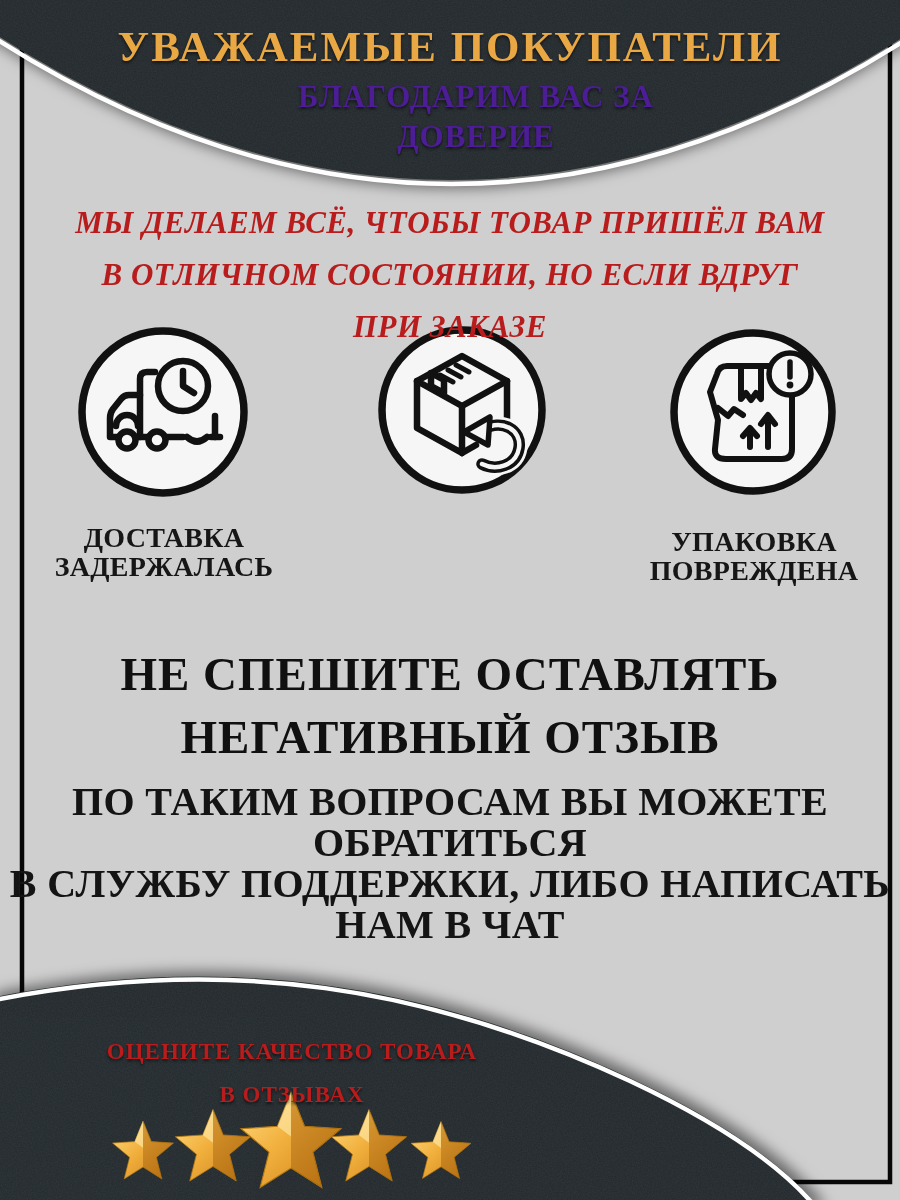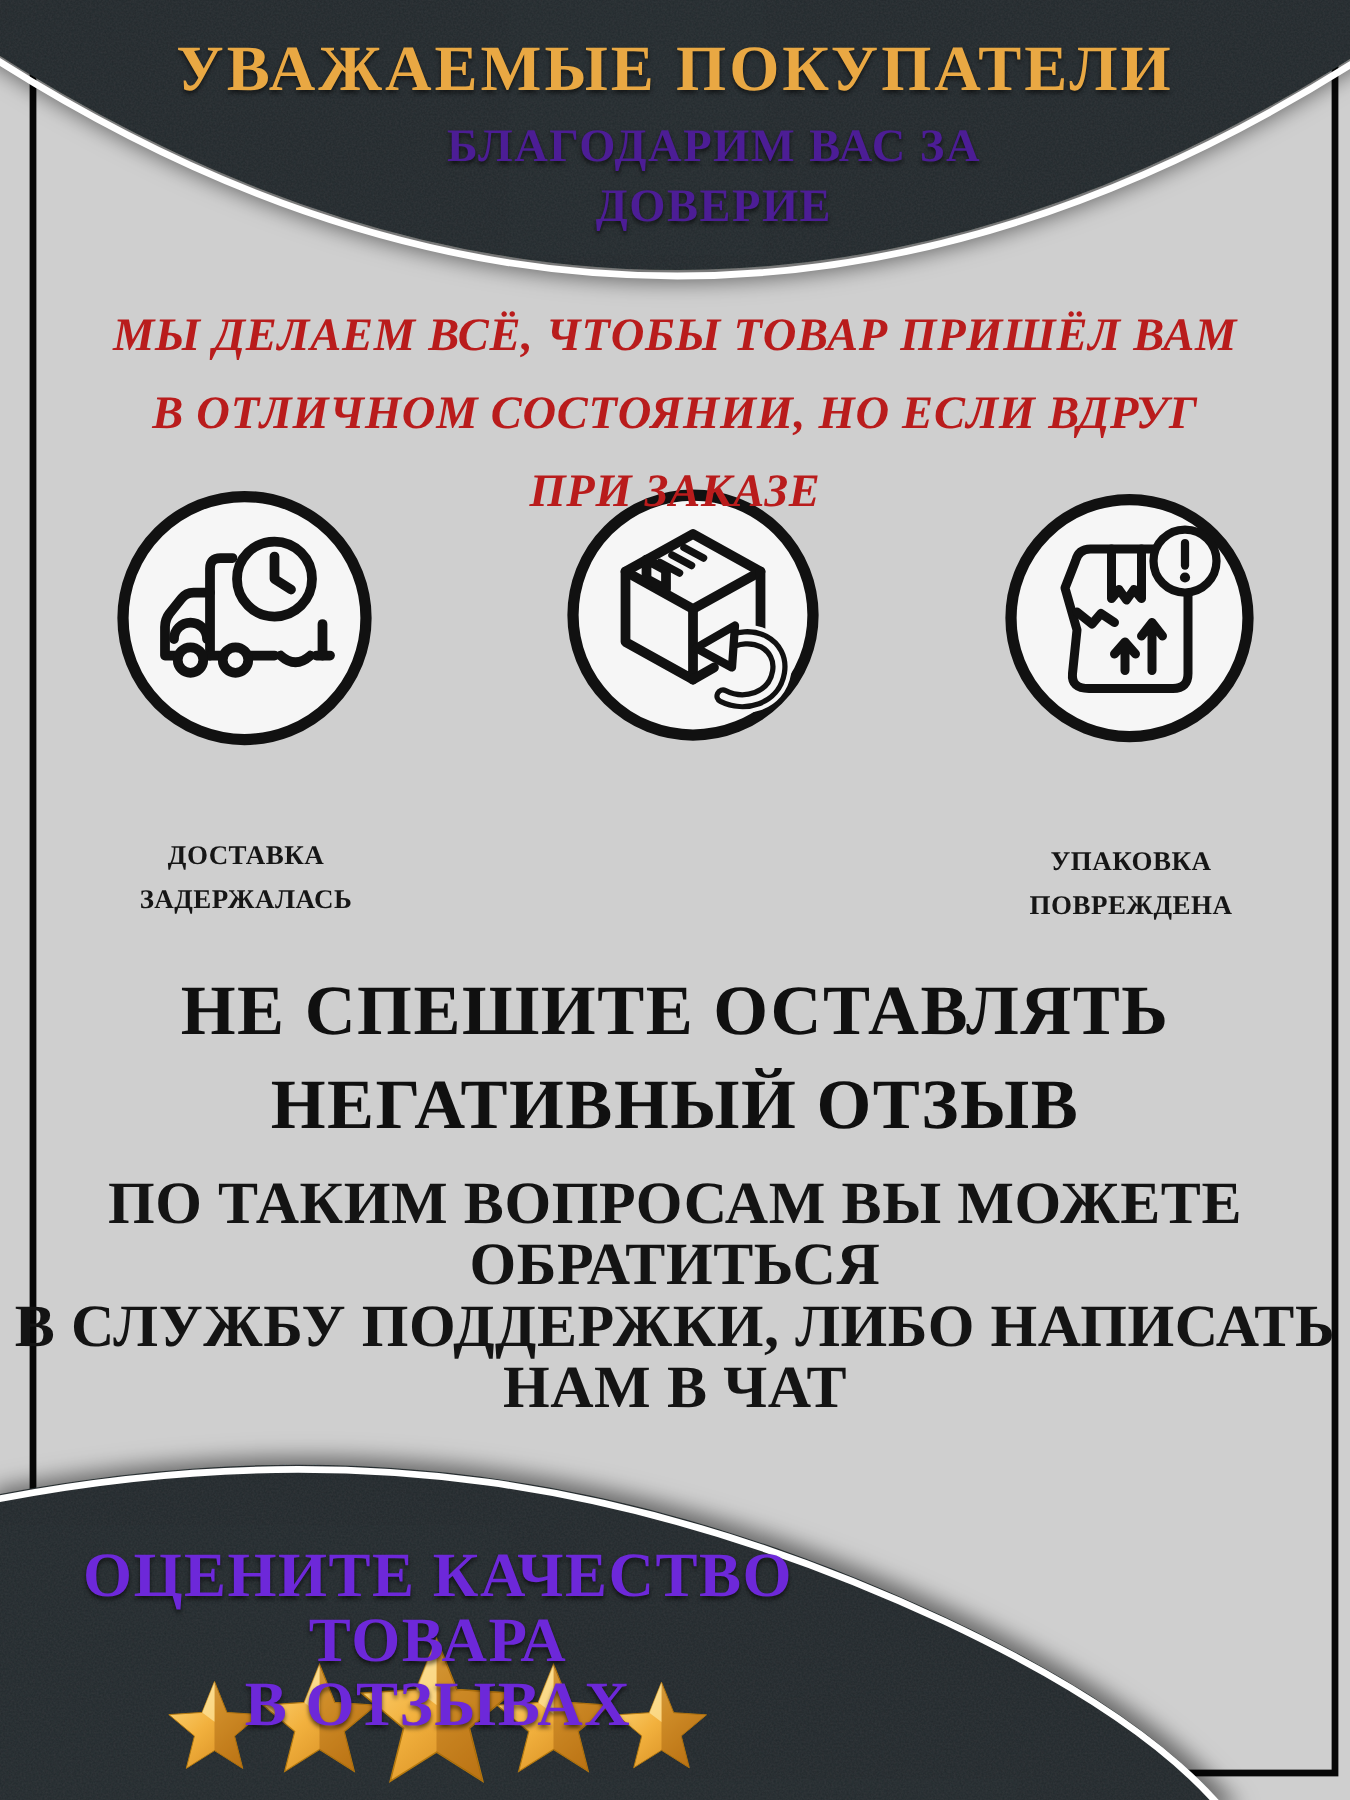--- a/index.html
+++ b/index.html
@@ -9,30 +9,30 @@
     font-family:"Liberation Serif","DejaVu Serif",serif;
   }
   .layer{position:absolute;left:0;top:0;}
   .txt{position:absolute;text-align:center;font-weight:700;white-space:pre-line;}
   .t-gold{left:0;top:24px;width:900px;font-size:43px;line-height:46px;
     color:#e9a843;letter-spacing:2px;text-shadow:0 2px 3px rgba(0,0,0,.55);}
   .t-sub{left:0;top:77px;width:900px;font-size:31px;line-height:40px;
     color:#4c1d95;letter-spacing:1px;text-shadow:0 2px 3px rgba(0,0,0,.6);padding-left:26px;}
   .t-intro{left:0;top:197px;width:900px;font-size:31px;line-height:52px;
     color:#b91c1c;letter-spacing:.5px;font-style:italic;}
-  .t-label{font-size:18px;line-height:28.5px;color:#161616;letter-spacing:.3px;margin-top:32px;}
+  .t-label{font-size:28px;line-height:28.5px;color:#161616;letter-spacing:.3px;}
   .t-label1{left:28px;top:524px;width:272px;}
   .t-label2{left:325px;top:514px;width:274px;}
   .t-label3{left:620px;top:528px;width:268px;text-align:center;}
   .t-title{left:0;top:643px;width:900px;font-size:47px;line-height:63px;
     color:#101010;letter-spacing:1px;}
   .t-note{left:0;top:781px;width:900px;font-size:40px;line-height:41px;
     color:#141414;letter-spacing:.4px;}
-  .t-footer{left:2px;top:1030px;width:580px;font-size:42px;line-height:43px;
-    color:#6d28d9;letter-spacing:1px;text-shadow:0 2px 3px rgba(0,0,0,.6);}
+  .t-footer{left:2px;top:1030px;width:580px;font-size:23px;line-height:43px;
+    color:#b91c1c;letter-spacing:1px;text-shadow:0 2px 3px rgba(0,0,0,.6);}
 </style>
 </head>
 <body>
 
 <div class="canvas">
 
   <svg class="layer" width="900" height="1200" viewBox="0 0 900 1200">
     <defs>
       <filter id="shTop" x="-10%" y="-10%" width="120%" height="130%">
         <feDropShadow dx="0" dy="8" stdDeviation="7" flood-color="#000000" flood-opacity="0.5"></feDropShadow>

